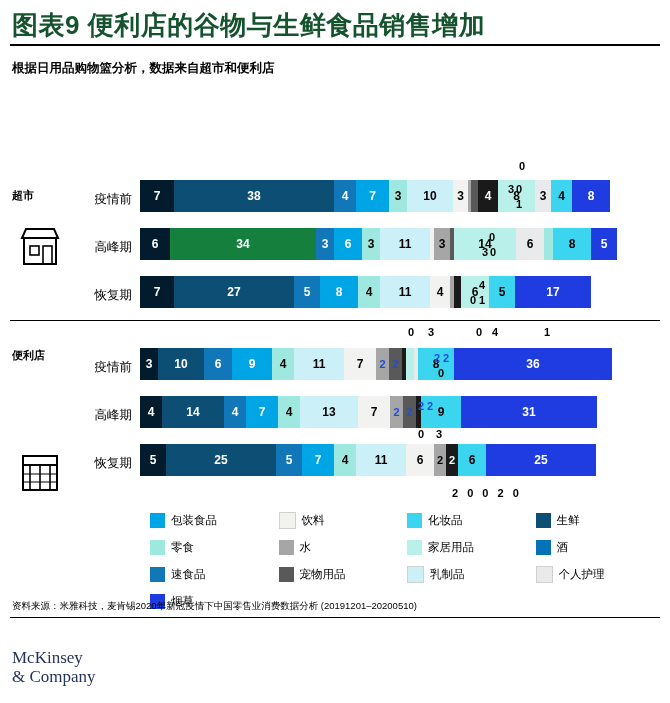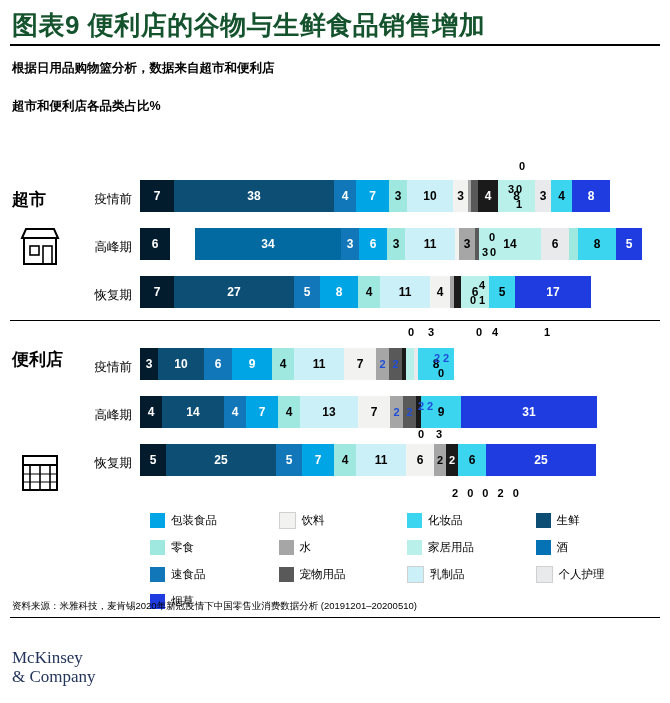--- a/index.html
+++ b/index.html
@@ -24,21 +24,21 @@
     position:absolute;left:12px;top:60px;font-size:12.5px;font-weight:700;
   }
   .axis-note1{
     position:absolute;left:12px;top:98px;font-size:12.5px;font-weight:700;
   }
   .axis-note2{
     position:absolute;left:12px;top:120px;font-size:12.5px;font-weight:400;
   }
 
   .group-label{
-    position:absolute;font-size:17px;font-weight:700;
+    position:absolute;font-size:11px;font-weight:700;
   }
   .store-icon{position:absolute;}
 
   .row-label{
     position:absolute;font-size:12.5px;font-weight:400;text-align:right;
     width:70px;
   }
 
   .bar{
     position:absolute;height:32px;display:flex;
@@ -78,21 +78,20 @@
   }
 </style>
 </head>
 <body>
 
 <div class="wrap">
 
   <div class="title">图表9 便利店的谷物与生鲜食品销售增加</div>
   <div class="title-rule"></div>
   <div class="subtitle">根据日用品购物篮分析，数据来自超市和便利店</div>
-  <div class="axis-note1">超市和便利店各品类占比%</div>
 
   <div class="group-label" style="left:12px;top:188px;">超市</div>
   <svg class="store-icon" style="left:18px;top:226px;" width="44" height="42" viewBox="0 0 44 42">
     <path d="M4 12 L8 3 H36 L40 12 Z" fill="none" stroke="#000" stroke-width="2"></path>
     <rect x="6" y="12" width="32" height="26" fill="none" stroke="#000" stroke-width="2"></rect>
     <rect x="12" y="20" width="9" height="9" fill="none" stroke="#000" stroke-width="1.6"></rect>
     <rect x="25" y="20" width="9" height="18" fill="none" stroke="#000" stroke-width="1.6"></rect>
   </svg>
 
   <div class="row-label" style="left:62px;top:191px;">疫情前</div>
@@ -109,21 +108,21 @@
       <div class="seg" style="width: 20px; background: rgb(26, 26, 26); color: rgb(255, 255, 255);">4</div>
       <div class="seg" style="width: 37px; background: rgb(185, 240, 234); color: rgb(0, 0, 0);">8</div>
       <div class="seg" style="width: 16px; background: rgb(232, 234, 236); color: rgb(0, 0, 0);">3</div>
       <div class="seg" style="width: 21px; background: rgb(60, 213, 240); color: rgb(0, 0, 0);">4</div>
       <div class="seg" style="width: 38px; background: rgb(31, 60, 224); color: rgb(255, 255, 255);">8</div>
     </div>
 
   <div class="row-label" style="left:62px;top:239px;">高峰期</div>
   <div class="bar" id="bar-sm_peak" style="left:140px;top:228px;">
       <div class="seg" style="width: 30px; background: rgb(2, 28, 46); color: rgb(255, 255, 255);">6</div>
-      <div class="seg" style="width: 146px; background: #0369a1; color: rgb(255, 255, 255); margin-left: 25px;">34</div>
+      <div class="seg" style="width: 146px; background: #15803d; color: rgb(255, 255, 255);">34</div>
       <div class="seg" style="width: 18px; background: rgb(18, 119, 184); color: rgb(255, 255, 255);">3</div>
       <div class="seg" style="width: 28px; background: rgb(0, 165, 229); color: rgb(255, 255, 255);">6</div>
       <div class="seg" style="width: 18px; background: rgb(159, 232, 224); color: rgb(0, 0, 0);">3</div>
       <div class="seg" style="width: 50px; background: rgb(204, 240, 247); color: rgb(0, 0, 0);">11</div>
       <div class="seg narrow" style="width: 4px; background: rgb(242, 242, 240); color: rgb(0, 0, 0);"></div>
       <div class="seg" style="width: 16px; background: rgb(166, 166, 166); color: rgb(0, 0, 0);">3</div>
       <div class="seg narrow" style="width: 4px; background: rgb(89, 89, 89); color: rgb(255, 255, 255);"></div>
       <div class="seg" style="width: 62px; background: rgb(185, 240, 234); color: rgb(0, 0, 0);">14</div>
       <div class="seg" style="width: 28px; background: rgb(232, 234, 236); color: rgb(0, 0, 0);">6</div>
       <div class="seg narrow" style="width: 9px; background: rgb(159, 232, 224); color: rgb(0, 0, 0);"></div>
@@ -187,20 +186,21 @@
       <div class="seg" style="width: 40px; background: rgb(0, 165, 229); color: rgb(255, 255, 255);">9</div>
       <div class="seg" style="width: 22px; background: rgb(159, 232, 224); color: rgb(0, 0, 0);">4</div>
       <div class="seg" style="width: 50px; background: rgb(204, 240, 247); color: rgb(0, 0, 0);">11</div>
       <div class="seg" style="width: 32px; background: rgb(242, 242, 240); color: rgb(0, 0, 0);">7</div>
       <div class="seg narrow" style="width: 13px; background: rgb(166, 166, 166); color: rgb(31, 78, 216);">2</div>
       <div class="seg narrow" style="width: 13px; background: rgb(89, 89, 89); color: rgb(31, 78, 216);">2</div>
       <div class="seg narrow" style="width: 4px; background: rgb(26, 26, 26); color: rgb(255, 255, 255);"></div>
       <div class="seg narrow" style="width: 8px; background: rgb(185, 240, 234); color: rgb(0, 0, 0);"></div>
       <div class="seg narrow" style="width: 4px; background: rgb(232, 234, 236); color: rgb(0, 0, 0);"></div>
       <div class="seg" style="width: 36px; background: rgb(60, 213, 240); color: rgb(0, 0, 0);">8</div>
+      <div class="seg" style="width: 158px; background: rgb(31, 60, 224); color: rgb(255, 255, 255);">36</div>
     </div>
 
   <div class="row-label" style="left:62px;top:407px;">高峰期</div>
   <div class="bar" id="bar-cs_peak" style="left:140px;top:396px;">
       <div class="seg" style="width: 22px; background: rgb(2, 28, 46); color: rgb(255, 255, 255);">4</div>
       <div class="seg" style="width: 62px; background: rgb(13, 79, 116); color: rgb(255, 255, 255);">14</div>
       <div class="seg" style="width: 22px; background: rgb(18, 119, 184); color: rgb(255, 255, 255);">4</div>
       <div class="seg" style="width: 32px; background: rgb(0, 165, 229); color: rgb(255, 255, 255);">7</div>
       <div class="seg" style="width: 22px; background: rgb(159, 232, 224); color: rgb(0, 0, 0);">4</div>
       <div class="seg" style="width: 58px; background: rgb(204, 240, 247); color: rgb(0, 0, 0);">13</div>

